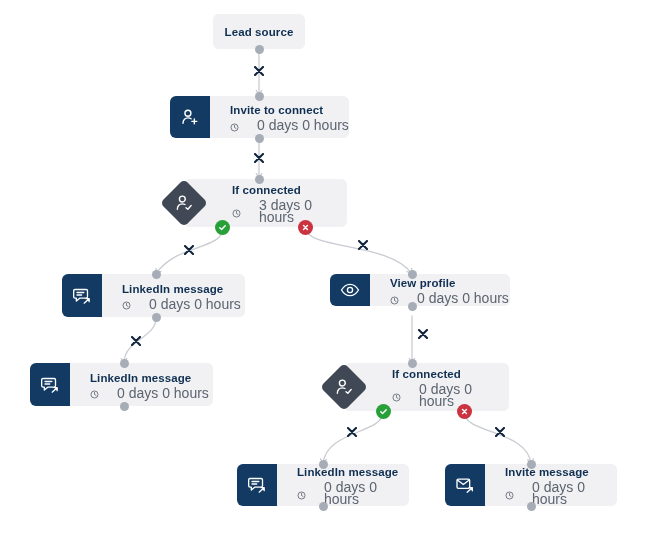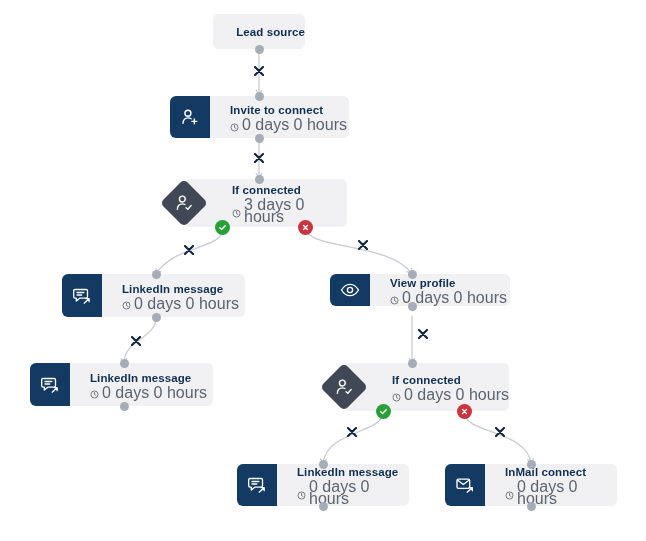--- a/index.html
+++ b/index.html
@@ -39,26 +39,26 @@
   }
   .title{
     font-size:11.5px;
     font-weight:bold;
     color:#0f2f52;
     line-height:14px;
     letter-spacing:.1px;
   }
   .sub{
     margin-top:2px;
-    font-size:16px;
+    font-size:14px;
     color:#5b6470;
     line-height:12px;
     display:flex;
     align-items:center;
-    gap:3px;
+    gap:18px;
   }
   .clock{width:9px;height:9px;display:inline-block;flex:0 0 auto;}
 
   
   .icon-tile{
     width:40px;flex:0 0 40px;
     background:#123a63;
     border-radius:6px 0 0 6px;
     display:flex;align-items:center;justify-content:center;
     z-index:3;
@@ -188,21 +188,21 @@
         <path d="M1,1 L9,9 M9,1 L1,9" stroke="#10233d" stroke-width="2.1" stroke-linecap="round"></path>
       </svg>
   </div>
   <div class="xmark" style="left:493px;top:425px;">
     <svg viewBox="0 0 10 10">
         <path d="M1,1 L9,9 M9,1 L1,9" stroke="#10233d" stroke-width="2.1" stroke-linecap="round"></path>
       </svg>
   </div>
 
   <div class="node" style="left:213px;top:14px;width:92px;height:35px;">
-    <div class="body" style="align-items:flex-end;padding-left:0;">
+    <div class="body" style="align-items:center;padding-left:0;">
       <div class="title">Lead source</div>
     </div>
     <div class="port out"></div>
   </div>
 
   <div class="node has-icon" style="left:170px;top:96px;width:179px;height:42px;">
     <div class="icon-tile">
       <svg viewBox="0 0 24 24" fill="none" stroke="#ffffff" stroke-width="1.7" stroke-linecap="round" stroke-linejoin="round">
         <circle cx="9.5" cy="7.5" r="3.6"></circle>
         <path d="M3.6 19.5 C3.6 15.3 6.3 13 9.6 13 C11 13 12.3 13.4 13.3 14.1"></path>
@@ -394,21 +394,21 @@
 
   <div class="node has-icon" style="left:445px;top:464px;width:172px;height:42px;">
     <div class="icon-tile">
       <svg viewBox="0 0 24 24" fill="none" stroke="#ffffff" stroke-width="1.6" stroke-linecap="round" stroke-linejoin="round">
         <rect x="2.4" y="5" width="15.2" height="11" rx="1.6"></rect>
         <path d="M2.9 6 L10 11.4 L17.1 6"></path>
         <path d="M14.6 20.8 L20.6 15.2 M16.9 15.1 L20.8 15.1 L20.8 18.9"></path>
       </svg>
     </div>
     <div class="body">
-      <div class="title">InMail connect</div>
+      <div class="title">Invite message</div>
       <div class="sub">
         <span class="clock">
           <svg viewBox="0 0 12 12" fill="none" stroke="#5b6470" stroke-width="1.1">
             <circle cx="6" cy="6" r="4.7"></circle>
               <path d="M6 3.3 L6 6 L8 7.2" stroke-linecap="round"></path>
           </svg>
         </span>
         <span>0 days 0 hours</span>
       </div>
     </div>

